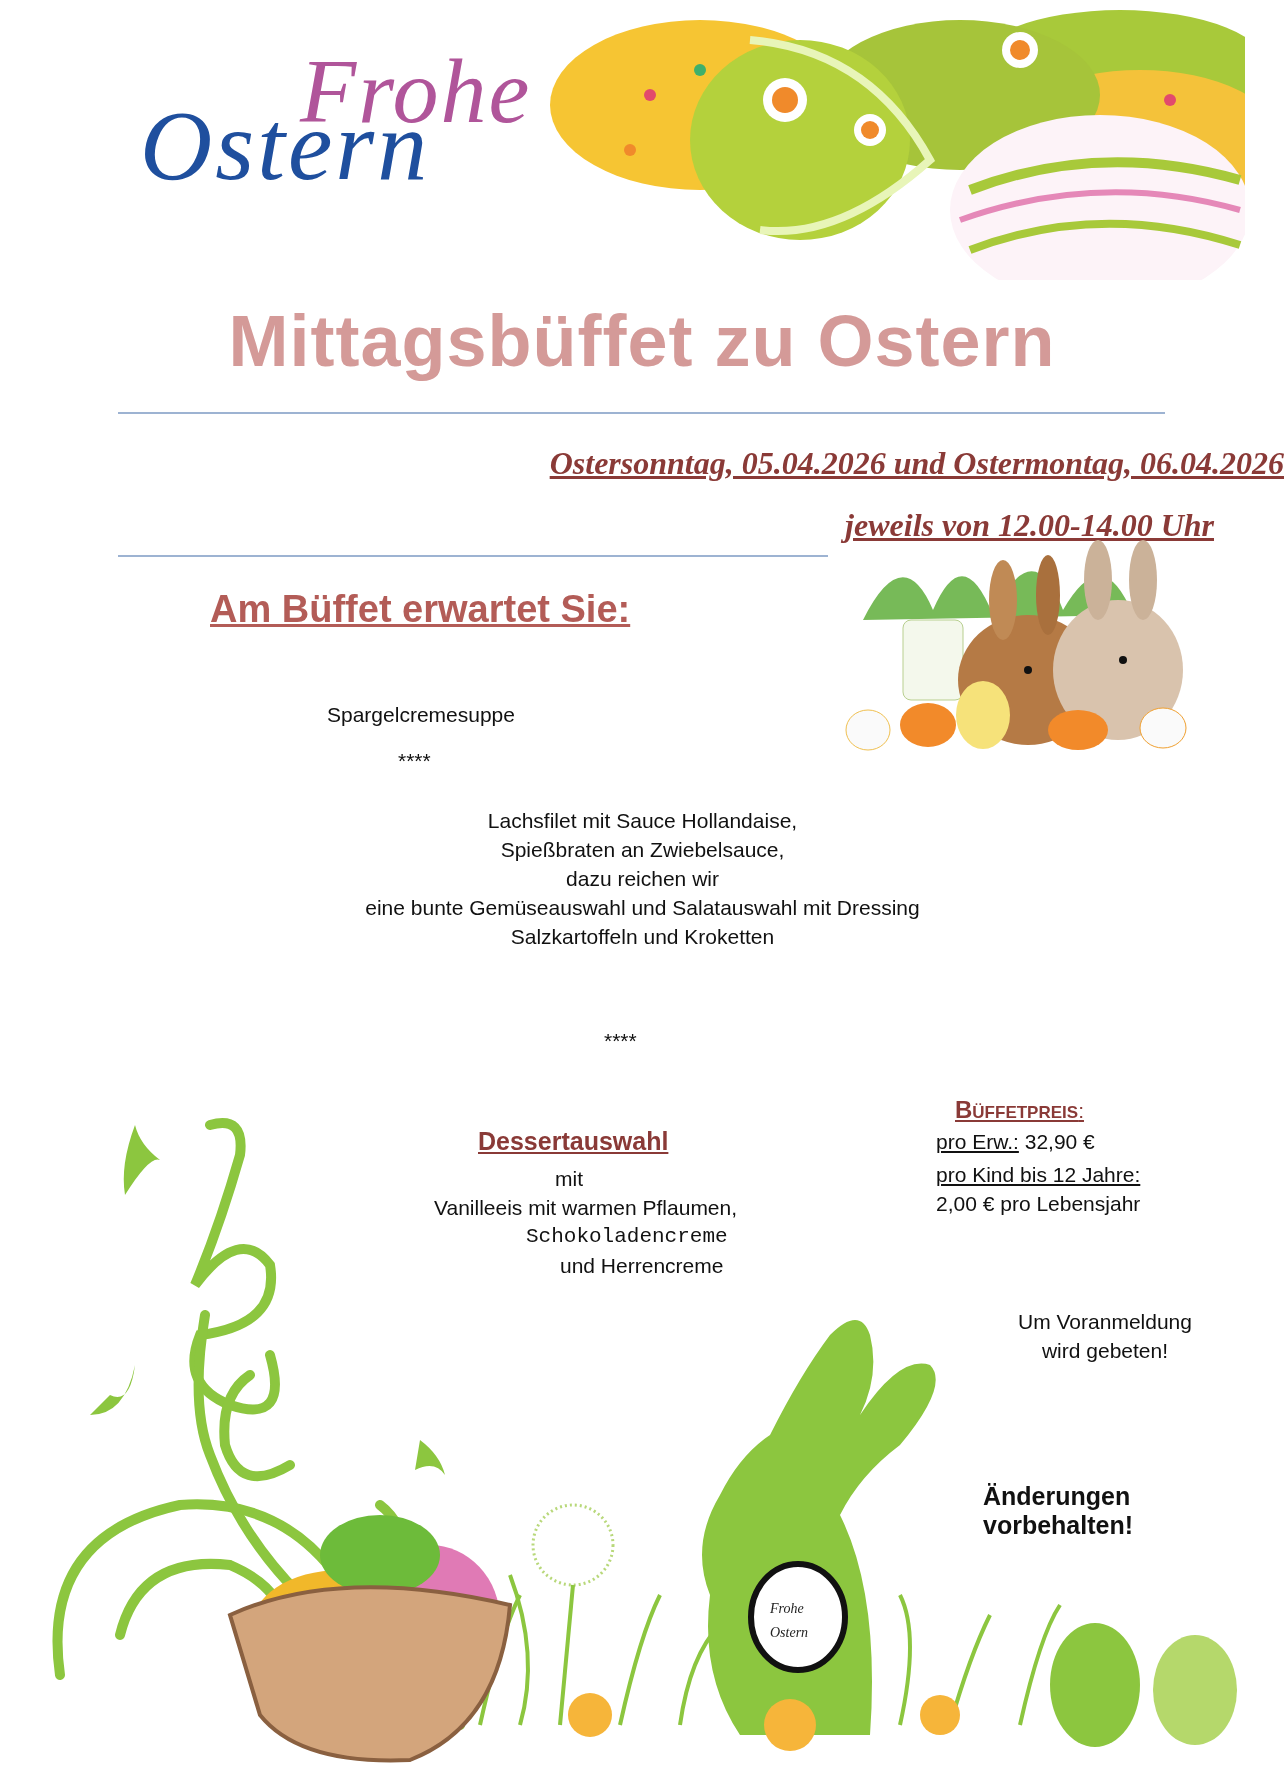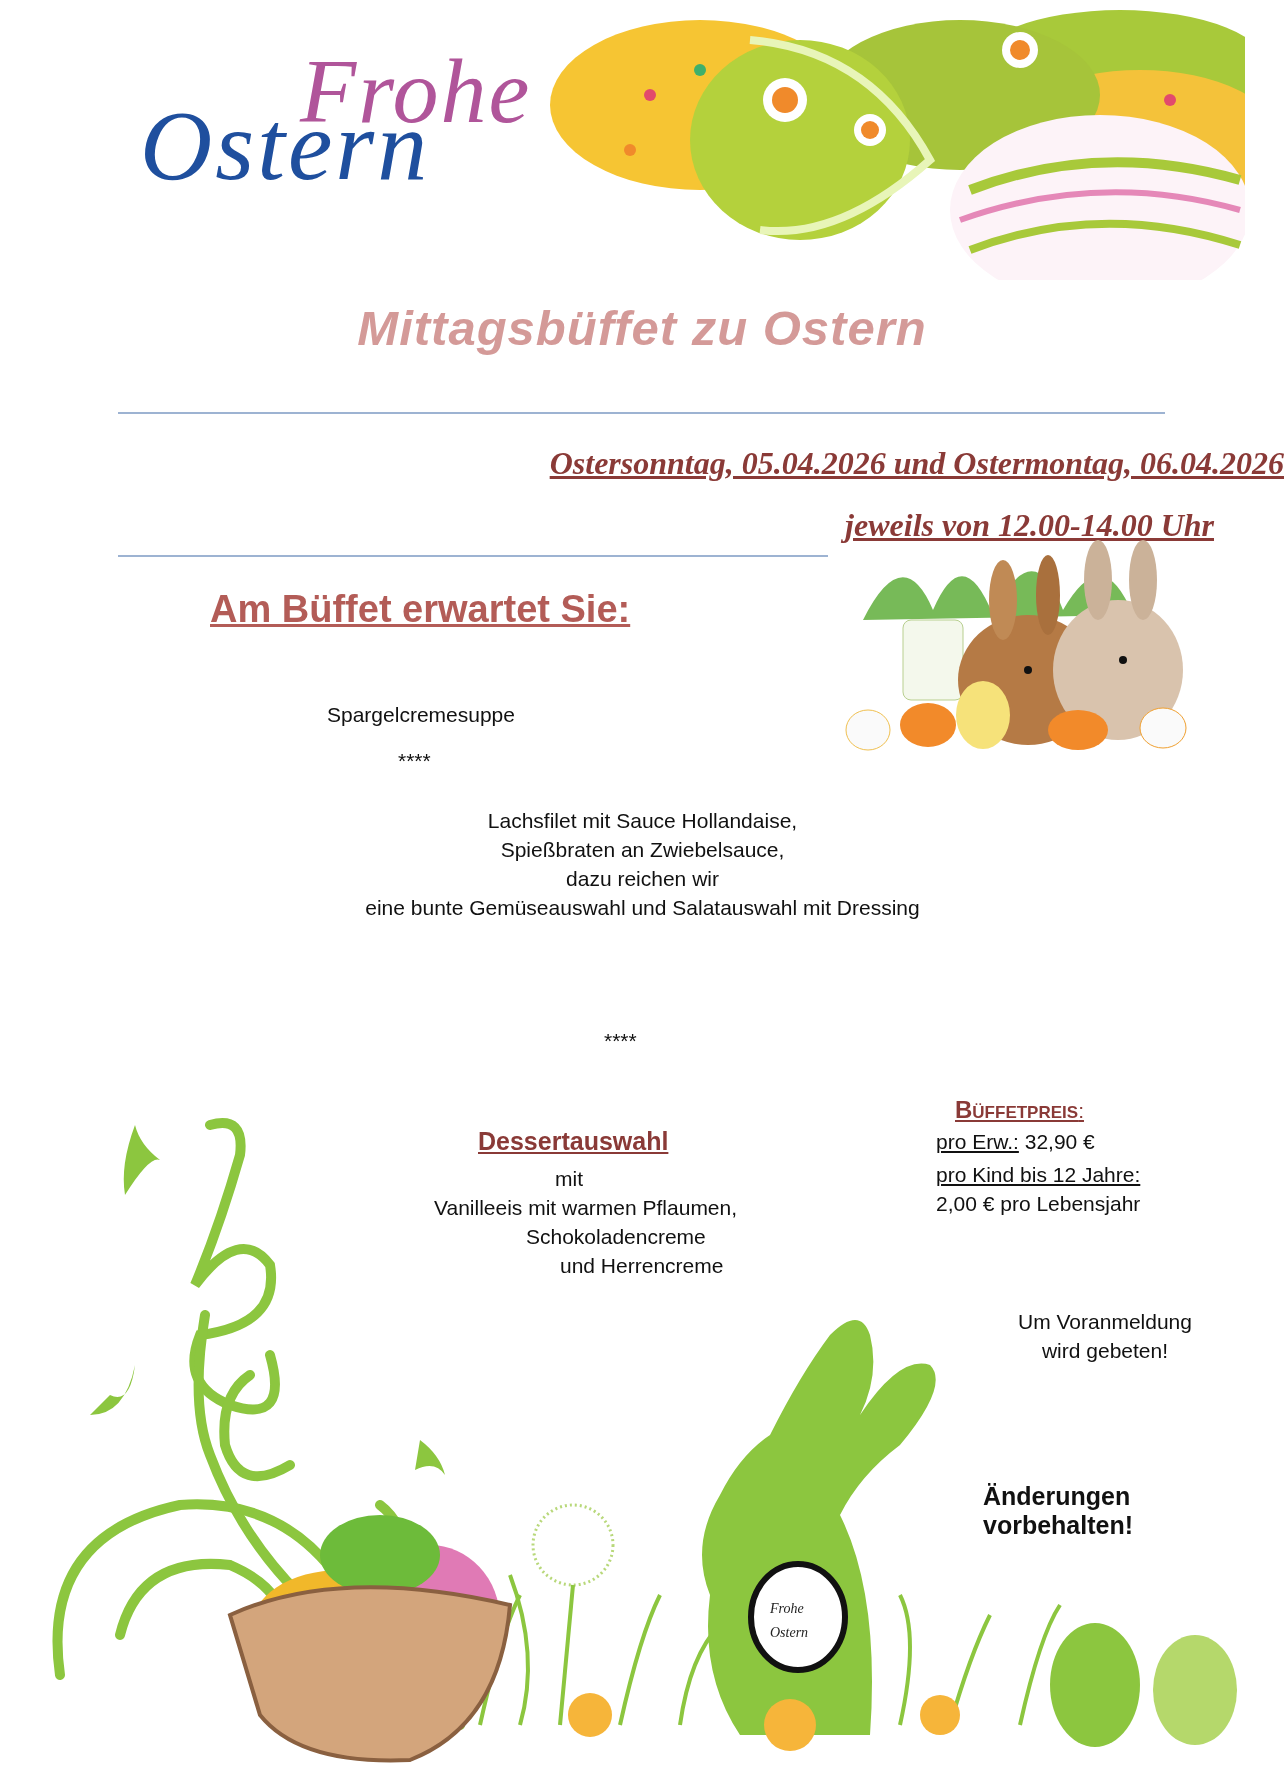--- a/index.html
+++ b/index.html
@@ -1,21 +1,21 @@
 <!DOCTYPE html>
 <html><head>
 <meta charset="utf-8">
 <style>
   html,body{margin:0;padding:0;background:#fff;}
   body{width:1284px;height:1781px;position:relative;overflow:hidden;font-family:"Liberation Sans",sans-serif;color:#111;}
   .abs{position:absolute;}
   .script{font-family:"Liberation Serif",serif;font-style:italic;}
   #banner-frohe{left:300px;top:38px;font-size:92px;color:#b0559a;letter-spacing:2px;}
   #banner-ostern{left:140px;top:88px;font-size:100px;color:#1f4f9e;letter-spacing:3px;}
-  .title{left:0;width:1284px;top:300px;text-align:center;font-size:49px;font-weight:bold;font-style:italic;color:#d49a98;letter-spacing:1px;}
+  .title{left:0;width:1284px;top:300px;text-align:center;font-size:72px;font-weight:bold;color:#d49a98;letter-spacing:1px;}
   .hr{height:2px;background:#9db3d2;}
   .dates{left:0;width:1284px;text-align:right;font-family:"Liberation Serif",serif;font-style:italic;font-weight:bold;color:#8a3a37;text-decoration:underline;font-size:32px;}
   .h2{left:210px;top:588px;font-size:38px;font-weight:bold;color:#b35c57;text-decoration:underline;}
   .menu{font-size:21px;color:#111;line-height:29px;}
   .center{text-align:center;}
   .red-ul{color:#8a3a37;font-weight:bold;text-decoration:underline;}
   .ul{text-decoration:underline;}
 </style>
 </head>
 <body>
@@ -77,41 +77,42 @@
 <div class="abs h2">Am Büffet erwartet Sie:</div>
 
 <div class="abs menu" style="left:327px;top:700px;">Spargelcremesuppe</div>
 <div class="abs menu" style="left:398px;top:746px;">****</div>
 
 <div class="abs menu center" style="left:300px;width:685px;top:806px;">
   <div>Lachsfilet mit Sauce Hollandaise,</div>
   <div>Spießbraten an Zwiebelsauce,</div>
   <div>dazu reichen wir</div>
   <div>eine bunte Gemüseauswahl und Salatauswahl mit Dressing</div>
+  <div>Salzkartoffeln und Kroketten</div>
 </div>
 <div class="abs menu" style="left:604px;top:1026px;">****</div>
 
 <div class="abs menu" style="left:936px;top:1063px;margin-top:32px;">
   <div style="padding-left:19px;">
     <span class="red-ul" style="font-variant:small-caps;font-size:24px;">Büffetpreis</span><span class="red-ul" style="font-weight:normal;">:</span>
   </div>
   <div style="margin-top:2px;">
     <span class="ul">pro Erw.:</span>
     <span>32,90 €</span>
   </div>
   <div style="margin-top:4px;" class="ul">pro Kind bis 12 Jahre:</div>
   <div>2,00 € pro Lebensjahr</div>
 </div>
 
 <div class="abs menu" style="left:478px;top:1127px;">
   <span class="red-ul" style="font-size:25px;">Dessertauswahl</span>
 </div>
 <div class="abs menu" style="left:555px;top:1164px;">mit</div>
 <div class="abs menu" style="left:434px;top:1193px;">Vanilleeis mit warmen Pflaumen,</div>
-<div class="abs menu" style="left:526px;top:1222px;">Schokoladencreme</div>
+<div class="abs menu" style="left:526px;top:1222px;font-family:Liberation Mono, monospace;">Schokoladencreme</div>
 <div class="abs menu" style="left:560px;top:1251px;">und Herrencreme</div>
 
 <div class="abs menu center" style="left:1000px;width:210px;top:1307px;">
   <div>Um Voranmeldung</div>
   <div>wird gebeten!</div>
 </div>
 
 <div class="abs" style="left:983px;top:1482px;font-size:25px;font-weight:bold;">Änderungen vorbehalten!</div>
 
 <div class="abs" style="left:0;top:1075px;width:1284px;height:706px;">

